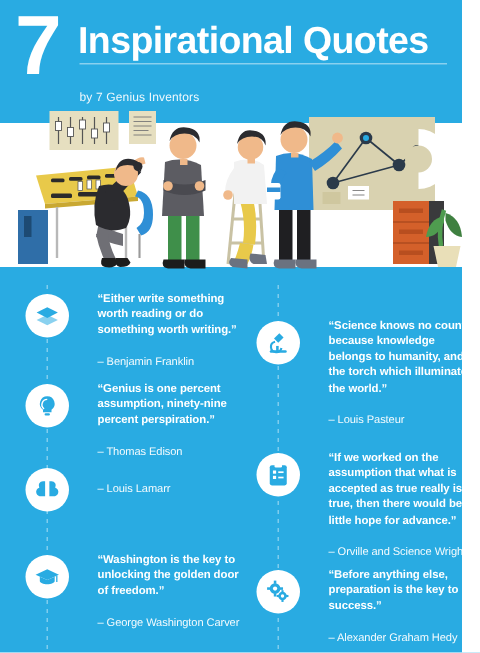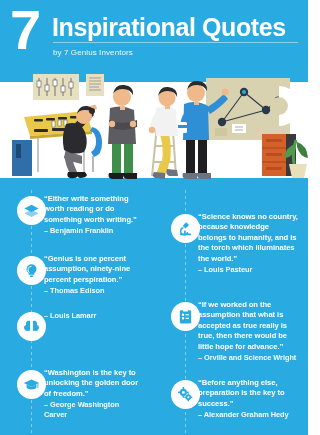--- a/index.html
+++ b/index.html
@@ -49,21 +49,21 @@
     position: absolute;
     left: 53px;
     top: 42px;
     width: 245px;
     height: 1px;
     background: rgba(255,255,255,0.45);
   }
   .subtitle {
     position: absolute;
     left: 53px;
-    top: 48px;
+    top: 60px;
     font-size: 8px;
     color: rgba(255,255,255,0.92);
     letter-spacing: 0.1px;
   }
 
   
   .illus {
     position: absolute;
     left: 0;
     top: 72px;
@@ -117,36 +117,36 @@
     border-radius: 50%;
     background: #ffffff;
     display: flex;
     align-items: center;
     justify-content: center;
   }
   .icon-circle svg { display: block; }
 
   .q-body {
     position: absolute;
-    left: 44px;
+    left: 65px;
     top: -2px;
     width: 100px;
   }
   .q-text {
     font-size: 7.6px;
     line-height: 10.4px;
     font-weight: bold;
     color: #ffffff;
     letter-spacing: -0.05px;
   }
   .q-author {
-    margin-top: 1px;
+    margin-top: 11px;
     font-size: 7.4px;
     line-height: 10px;
-    font-weight: bold;
+    font-weight: normal;
     color: rgba(255,255,255,0.95);
     letter-spacing: -0.05px;
   }
 </style>
 </head>
 <body>
 
 <div id="poster">
 
   <div class="header">

